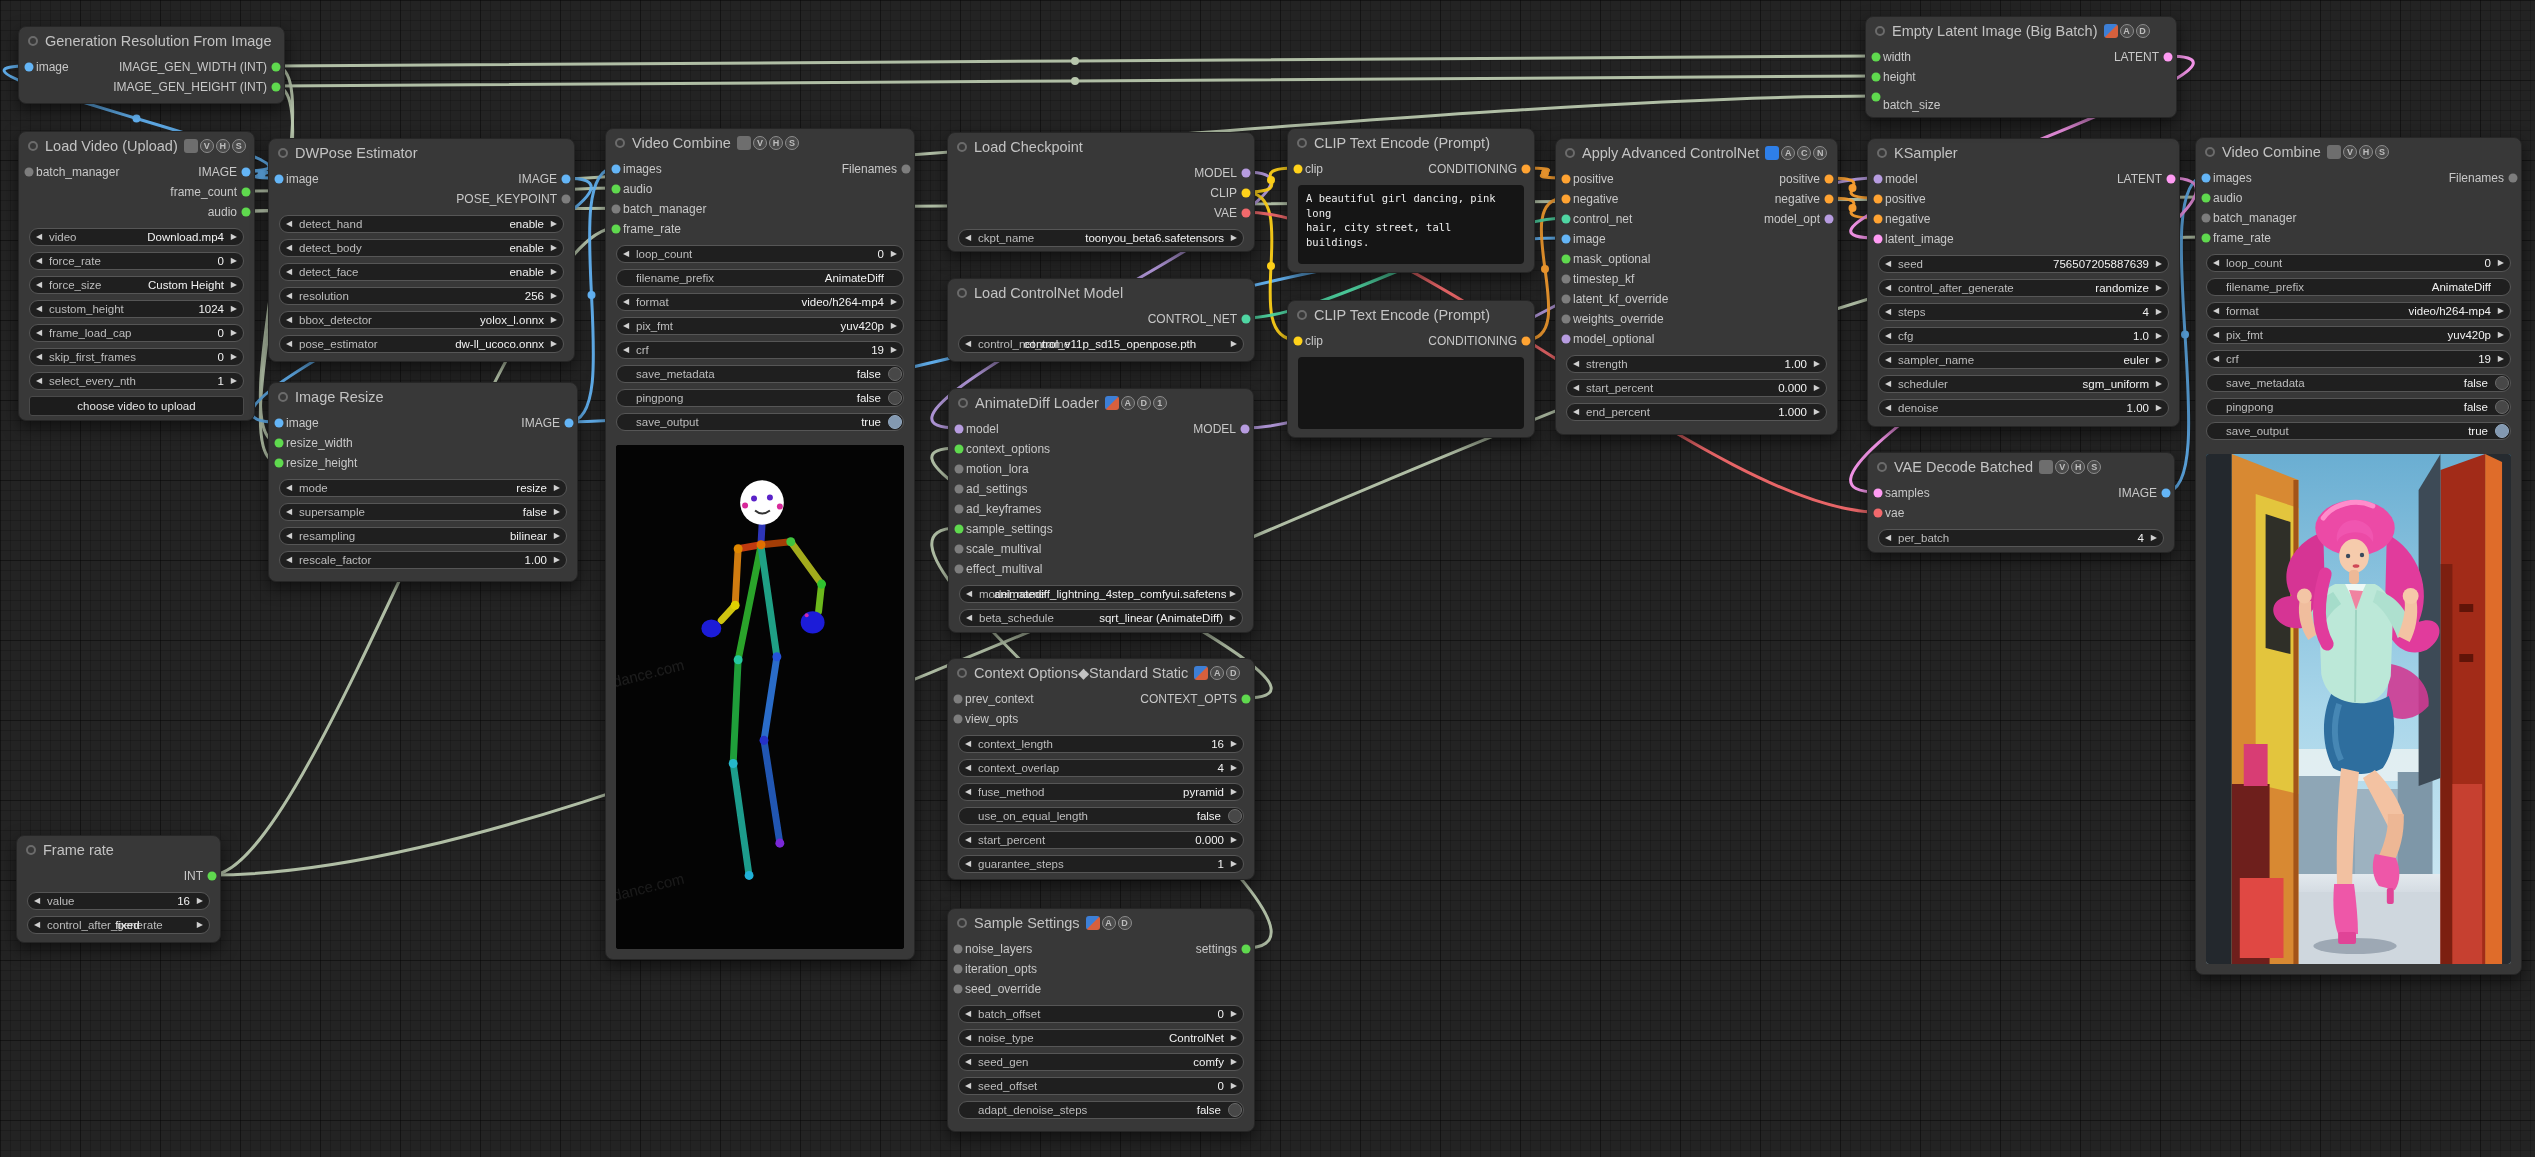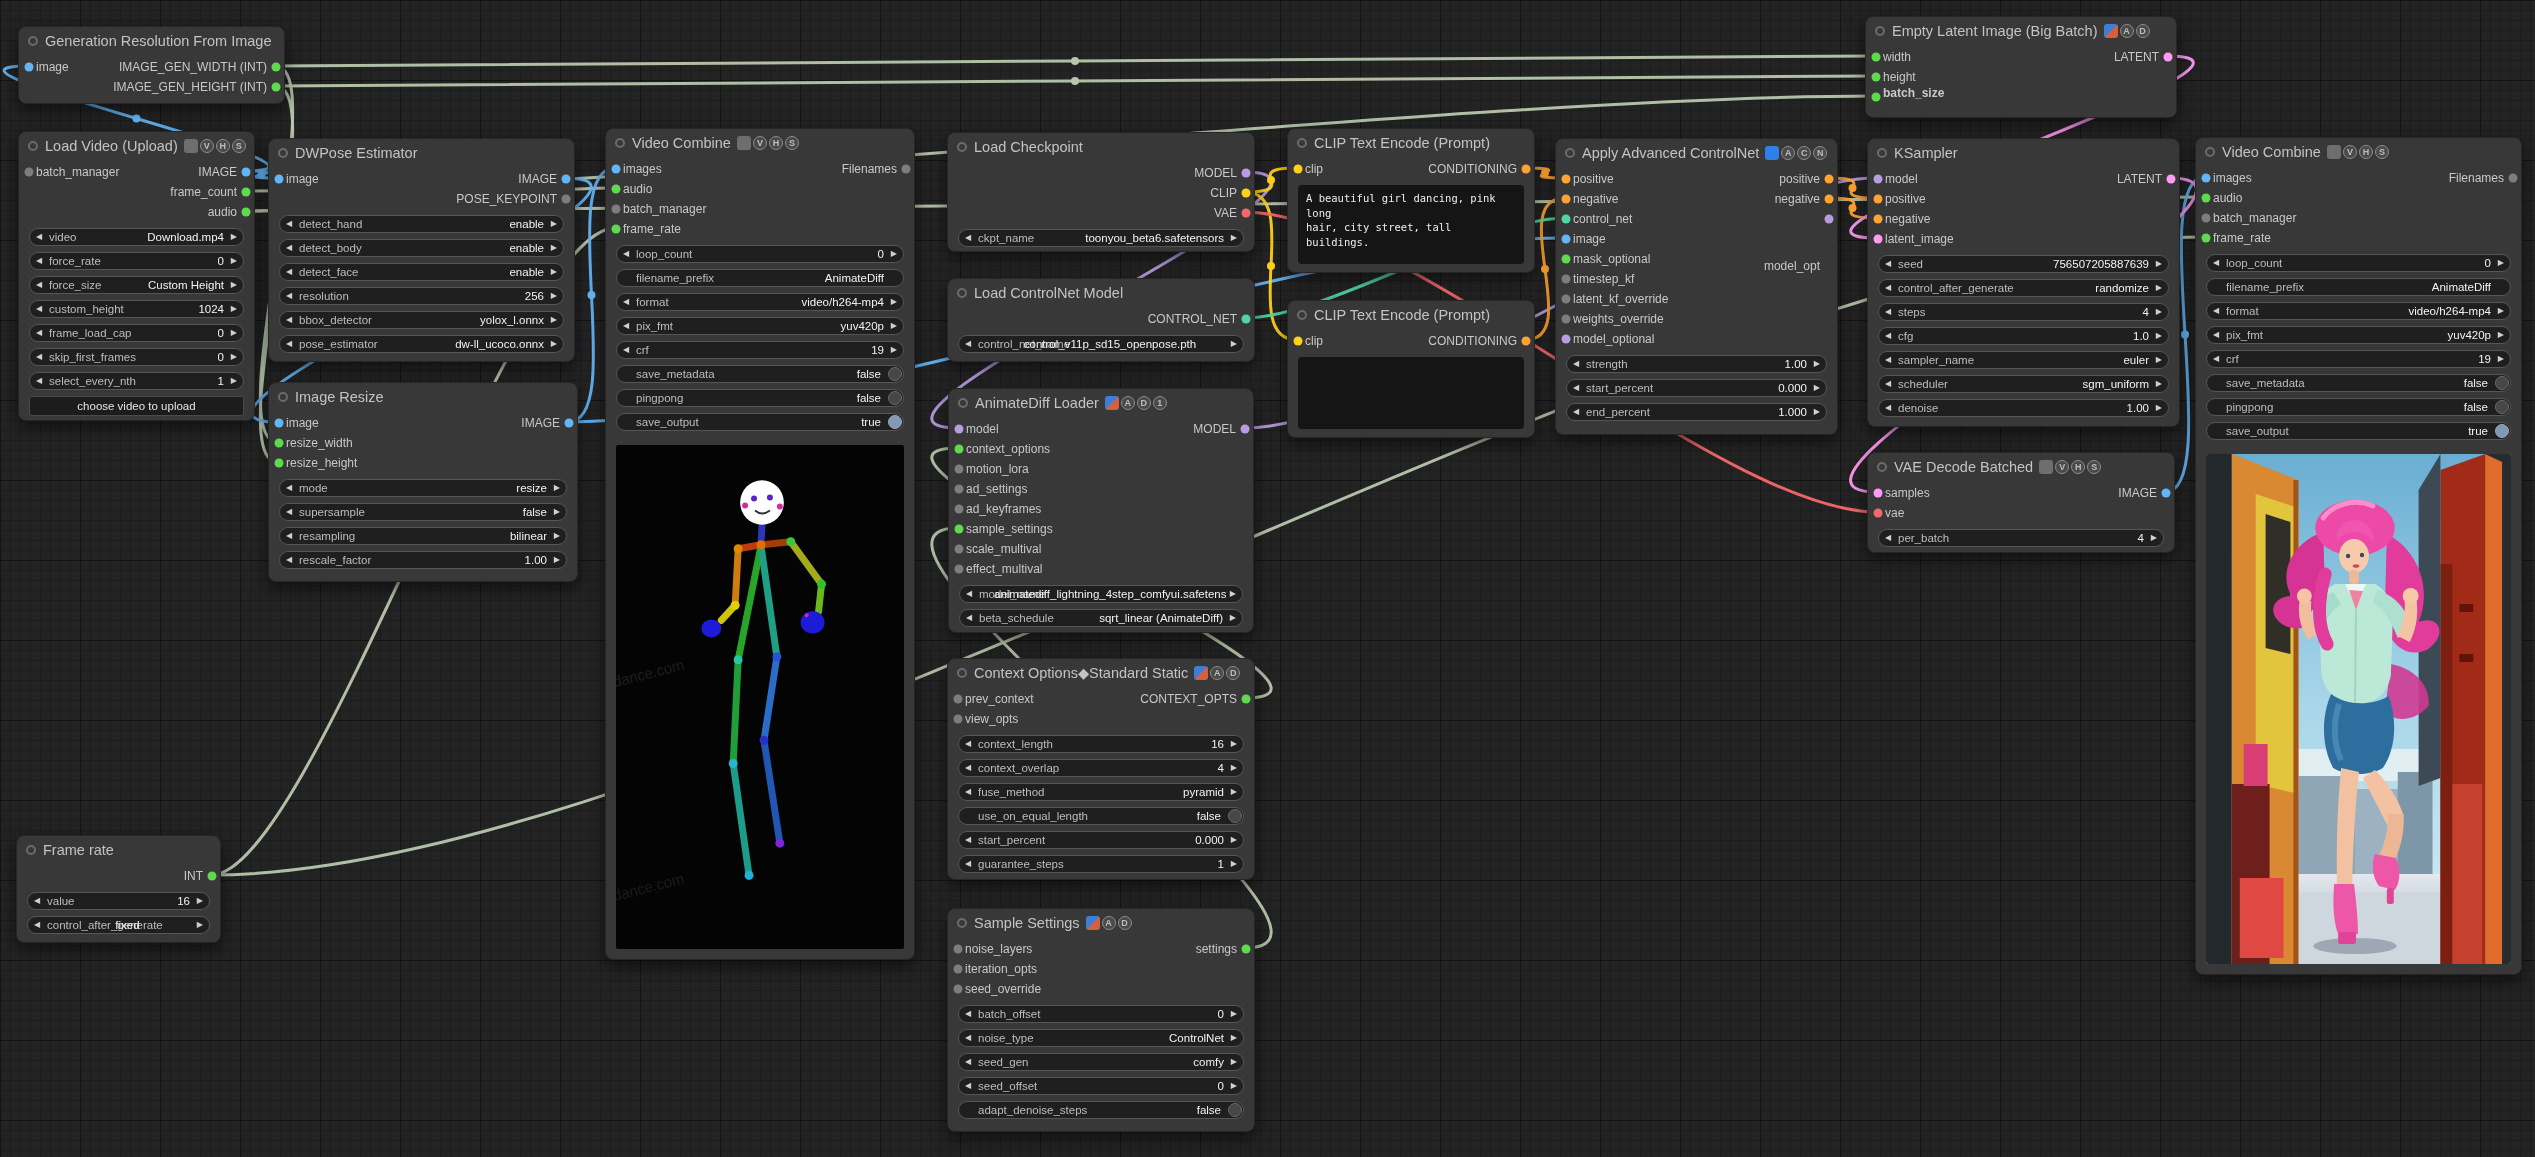--- a/index.html
+++ b/index.html
@@ -626,21 +626,21 @@
         <div class="slot-in" style="top: 160px;">latent_kf_override</div>
         <div class="dot" style="left: 10px; top: 180px; background: rgb(125, 125, 125);"></div>
         <div class="slot-in" style="top: 180px;">weights_override</div>
         <div class="dot" style="left: 10px; top: 200px; background: rgb(183, 156, 224);"></div>
         <div class="slot-in" style="top: 200px;">model_optional</div>
         <div class="dot" style="left: 273px; top: 40px; background: rgb(255, 163, 50);"></div>
         <div class="slot-out" style="top: 40px;">positive</div>
         <div class="dot" style="left: 273px; top: 60px; background: rgb(255, 163, 50);"></div>
         <div class="slot-out" style="top: 60px;">negative</div>
         <div class="dot" style="left: 273px; top: 80px; background: rgb(183, 156, 224);"></div>
-        <div class="slot-out" style="top: 80px; margin-top: 47px;">model_opt</div>
+        <div class="slot-out" style="top: 80px;">model_opt</div>
         <div class="widget" style="top: 216px;">
           <div class="arrow-l">◀</div>
           <div class="arrow-r">▶</div>
           <div class="w-label">strength</div>
           <div class="w-value">1.00</div>
         </div>
         <div class="widget" style="top: 240px;">
           <div class="arrow-l">◀</div>
           <div class="arrow-r">▶</div>
           <div class="w-label">start_percent</div>
@@ -719,21 +719,21 @@
             <div class="chip" style="background: linear-gradient(135deg, rgb(61, 127, 214) 49%, rgb(214, 96, 61) 51%);"></div>
             <div class="badge">A</div>
             <div class="badge">D</div>
           </div>
         </div>
         <div class="dot" style="left: 10px; top: 40px; background: rgb(95, 217, 78);"></div>
         <div class="slot-in" style="top: 40px;">width</div>
         <div class="dot" style="left: 10px; top: 60px; background: rgb(95, 217, 78);"></div>
         <div class="slot-in" style="top: 60px;">height</div>
         <div class="dot" style="left: 10px; top: 80px; background: rgb(95, 217, 78);"></div>
-        <div class="slot-in" style="top: 76px; font-weight: bold;">batch_size</div>
+        <div class="slot-in" style="top: 88px;">batch_size</div>
         <div class="dot" style="left: 302px; top: 40px; background: rgb(255, 155, 243);"></div>
         <div class="slot-out" style="top: 40px;">LATENT</div>
       </div>
       <div class="node" style="left: 1867px; top: 452px; width: 308px; height: 101px; text-align: right;">
         <div class="ntitle">
           <div class="cdot"></div>
           <div class="ttext">VAE Decode Batched</div>
           <div class="icons">
             <div class="chip" style="background: rgb(110, 110, 110);"></div>
             <div class="badge">V</div>

